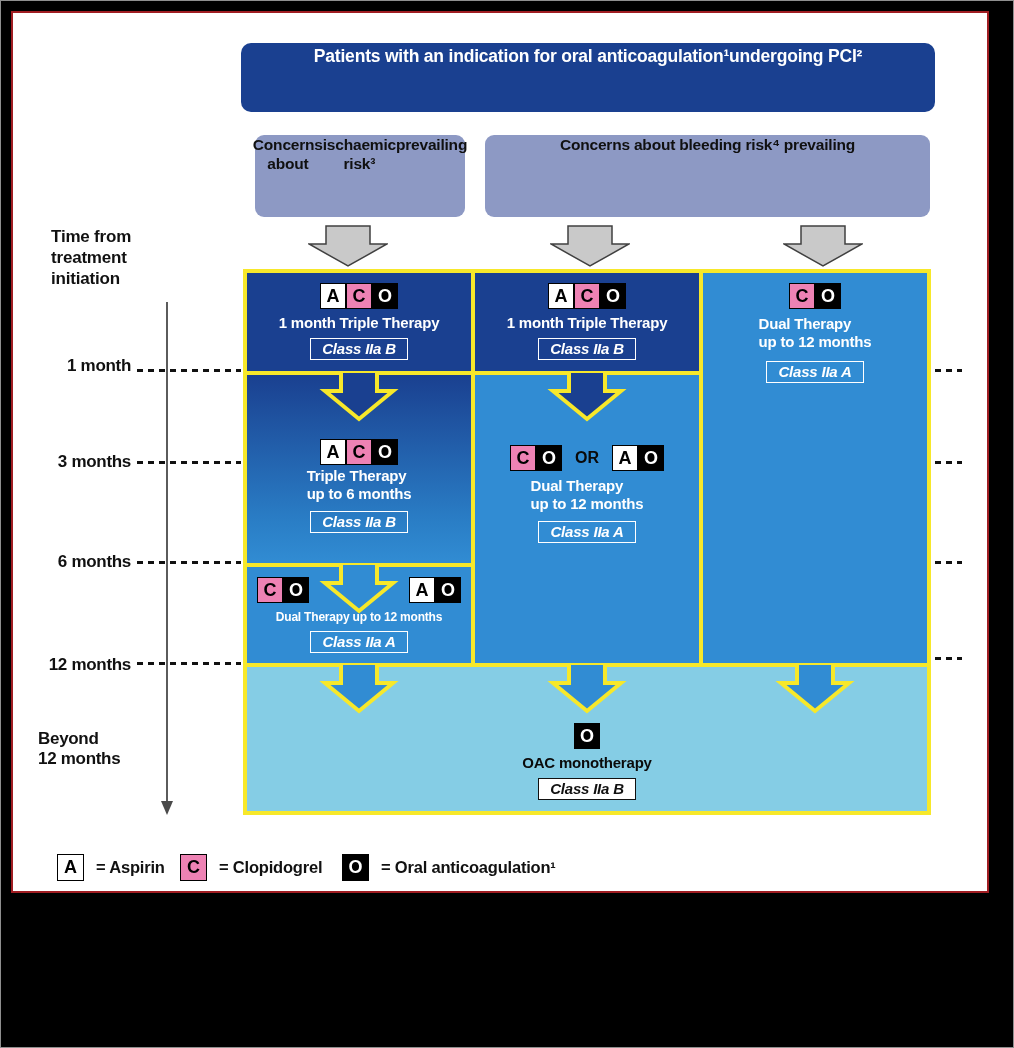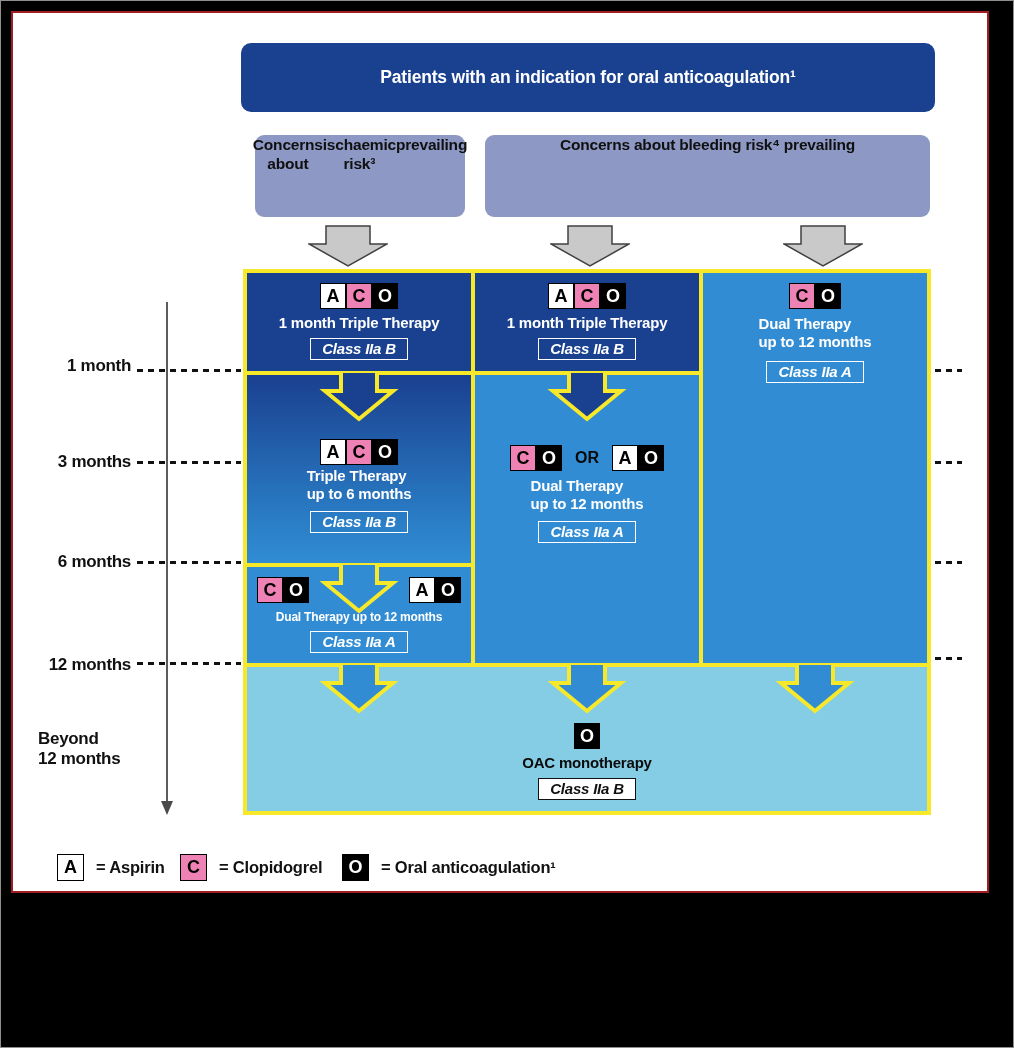--- a/index.html
+++ b/index.html
@@ -10,21 +10,21 @@
     -webkit-font-smoothing:antialiased;
   }
   .page{position:absolute;left:0;top:0;width:1012px;height:1046px;border:1px solid #8f8f8f;}
   .panel{position:absolute;left:10px;top:10px;width:974px;height:878px;background:#fff;border:2px solid #a01d22;}
   .abs{position:absolute;}
 
   
   .title-box{
     left:228px;top:30px;width:694px;height:69px;background:#1a4090;border-radius:10px;
     color:#fff;font-weight:bold;font-size:17.5px;line-height:27px;text-align:center;
-    display:flex;flex-direction:column;justify-content:center;letter-spacing:-0.2px;
+    display:flex;justify-content:center;letter-spacing:-0.2px;
   }
   .branch{
     background:#8d99c4;border-radius:9px;color:#101010;font-weight:600;font-size:15.5px;
     line-height:19px;text-align:center;display:flex;justify-content:center;
     letter-spacing:-0.2px;
   }
   .branch-left{left:242px;top:122px;width:210px;height:82px;}
   .branch-right{left:472px;top:122px;width:445px;height:82px;}
 
   
@@ -69,20 +69,21 @@
   .legend-label{margin-left:12px;font-size:16.5px;font-weight:600;color:#111;letter-spacing:-0.2px;}
 </style>
 </head>
 <body>
 
 <div class="page">
   <div class="panel">
 
     <div class="abs title-box">
       <div>Patients with an indication for oral anticoagulation¹</div>
+      <div>undergoing PCI²</div>
     </div>
 
     <div class="abs branch branch-left">
       <div>Concerns about</div>
       <div>ischaemic risk³</div>
       <div>prevailing</div>
     </div>
     <div class="abs branch branch-right">
       <div>Concerns about bleeding risk⁴ prevailing</div>
     </div>
@@ -90,20 +91,25 @@
     <svg class="abs" style="left:295px;top:212px" width="80" height="42">
       <path d="M18,1 H62 V19 H79 L40,41 L1,19 H18 Z" fill="#c9c9c9" stroke="#404040" stroke-width="1.5"></path>
     </svg>
     <svg class="abs" style="left:537px;top:212px" width="80" height="42">
       <path d="M18,1 H62 V19 H79 L40,41 L1,19 H18 Z" fill="#c9c9c9" stroke="#404040" stroke-width="1.5"></path>
     </svg>
     <svg class="abs" style="left:770px;top:212px" width="80" height="42">
       <path d="M18,1 H62 V19 H79 L40,41 L1,19 H18 Z" fill="#c9c9c9" stroke="#404040" stroke-width="1.5"></path>
     </svg>
 
+    <div class="abs axis-label">
+      <div>Time from</div>
+      <div>treatment</div>
+      <div>initiation</div>
+    </div>
     <svg class="abs" style="left:147px;top:289px" width="14" height="514">
       <line x1="7" y1="0" x2="7" y2="500" stroke="#4a4a4a" stroke-width="1.8"></line>
       <polygon points="1,499 13,499 7,513" fill="#4a4a4a"></polygon>
     </svg>
 
     <div class="abs time-mark" style="top:343px">1 month</div>
     <div class="abs time-mark" style="top:439px">3 months</div>
     <div class="abs time-mark" style="top:539px">6 months</div>
     <div class="abs time-mark" style="top:642px">12 months</div>
 

